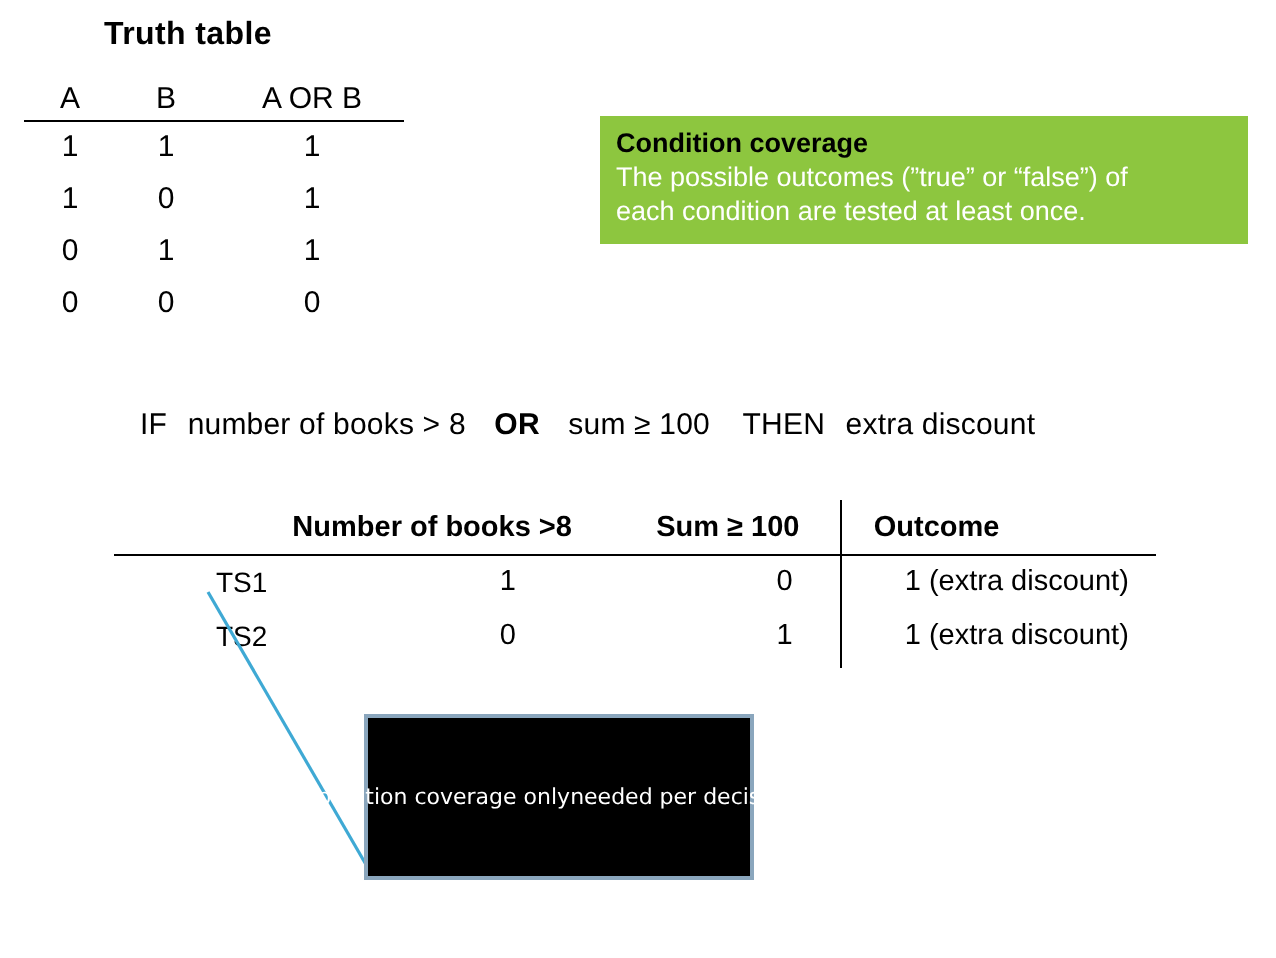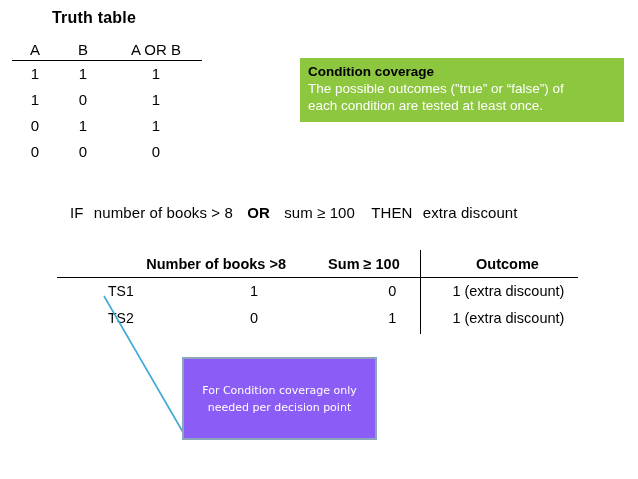--- a/index.html
+++ b/index.html
@@ -121,21 +121,20 @@
   #ts-table .col-outcome { width: 158px; text-align: left; padding-left: 19px; box-sizing: border-box; }
 
   #ts-table .ts-head-row .col-books,
   #ts-table .ts-head-row .col-sum {
     font-size: 14.5px;
     font-weight: bold;
   }
   #ts-table .ts-head-row .col-outcome {
     font-size: 14.5px;
     font-weight: bold;
-    text-align: center;
     padding-left: 12px;
     margin-left: 17px;
   }
   #ts-table .ts-body-row .col-books,
   #ts-table .ts-body-row .col-sum,
   #ts-table .ts-body-row .col-outcome {
     font-size: 14.5px;
   }
   #ts-table-rule {
     position: absolute;
@@ -164,25 +163,25 @@
     pointer-events: none;
   }
 
   
   #callout-box {
     position: absolute;
     left: 182px;
     top: 357px;
     width: 195px;
     height: 83px;
-    background: #8b5cf6;
+    background: #000000;
     border: 2px solid #8aa6bd;
     box-sizing: border-box;
     display: flex;
-    flex-direction: column;
+    flex-direction: row;
     align-items: center;
     justify-content: center;
   }
   #callout-box .callout-line {
     color: #ffffff;
     font-family: "DejaVu Sans", sans-serif;
     font-size: 11px;
     line-height: 17px;
     text-align: center;
     white-space: nowrap;

